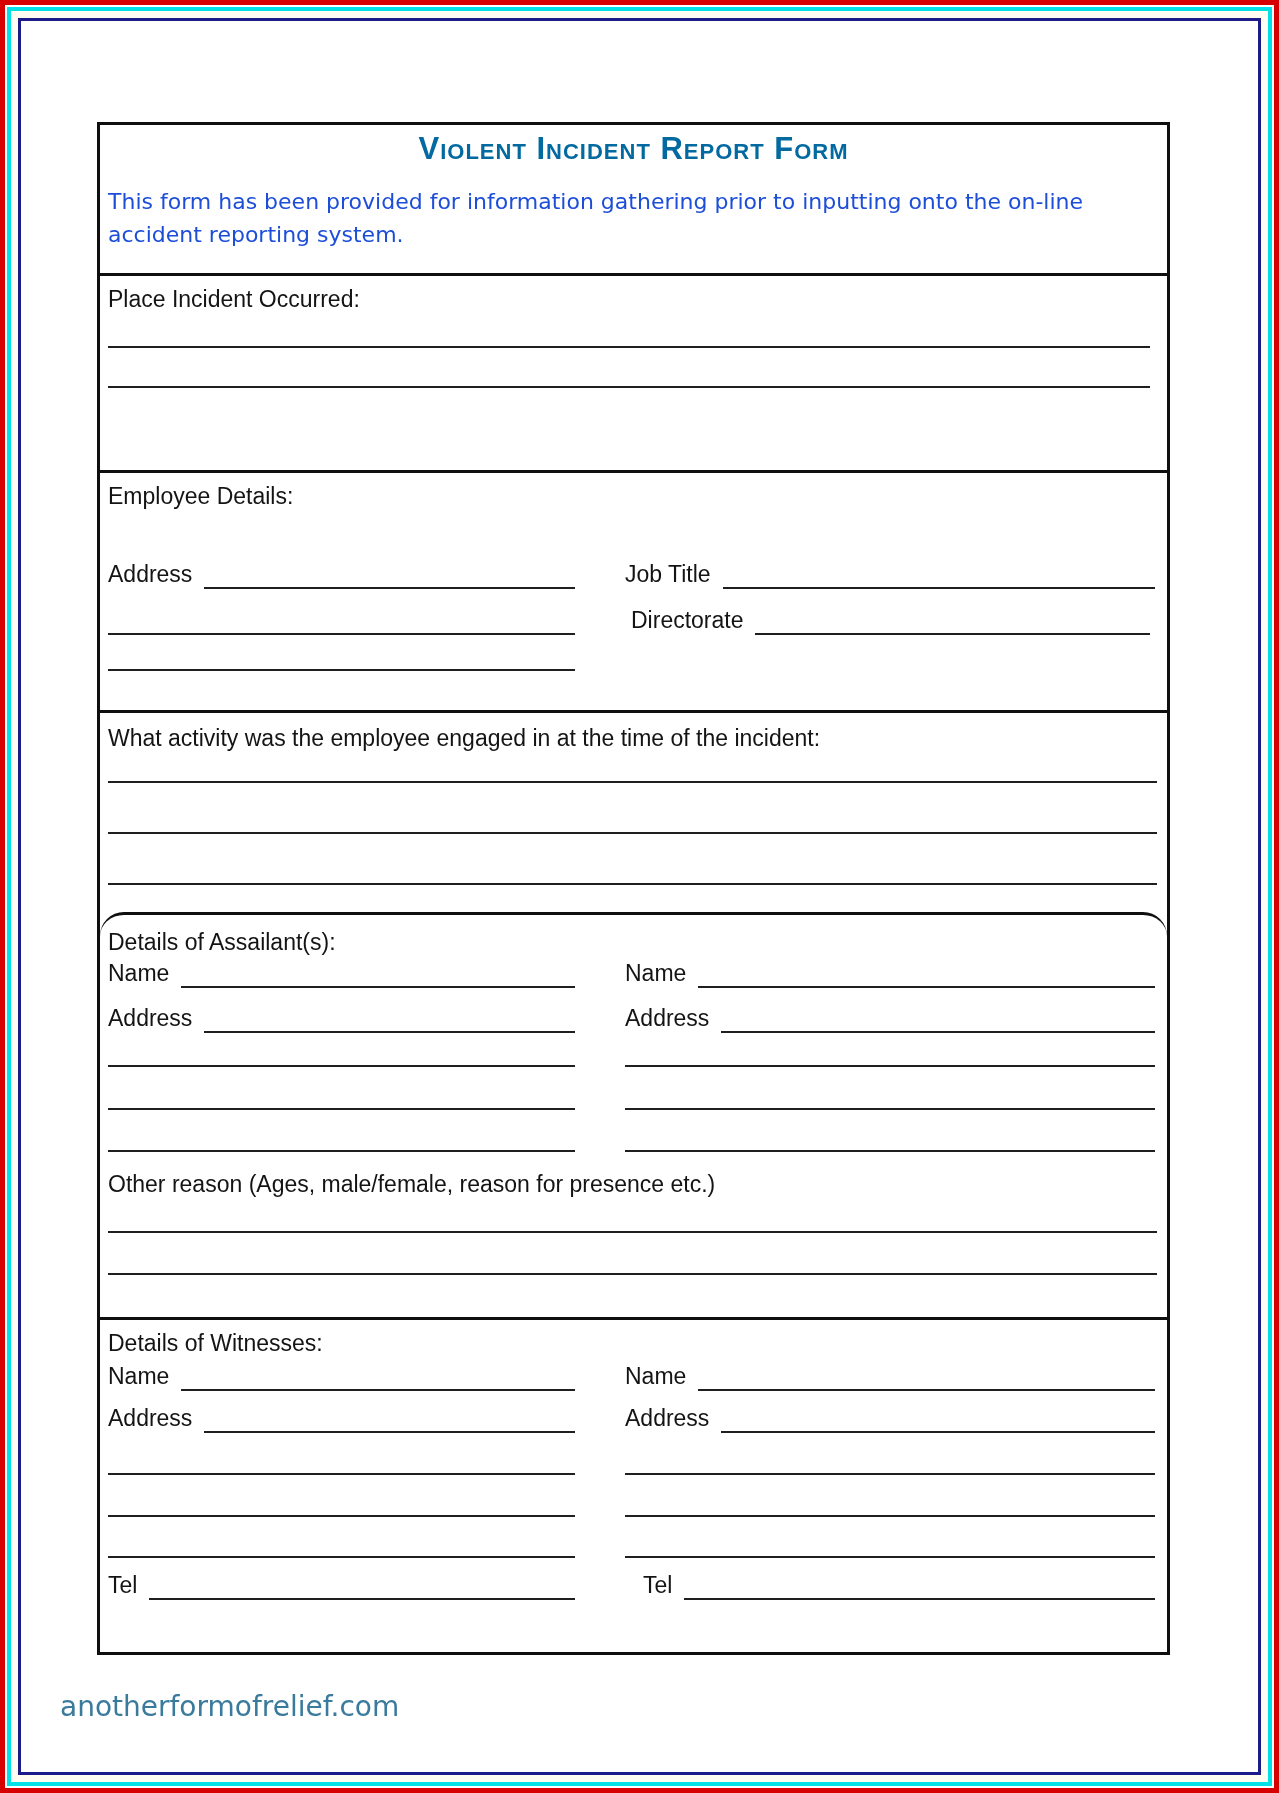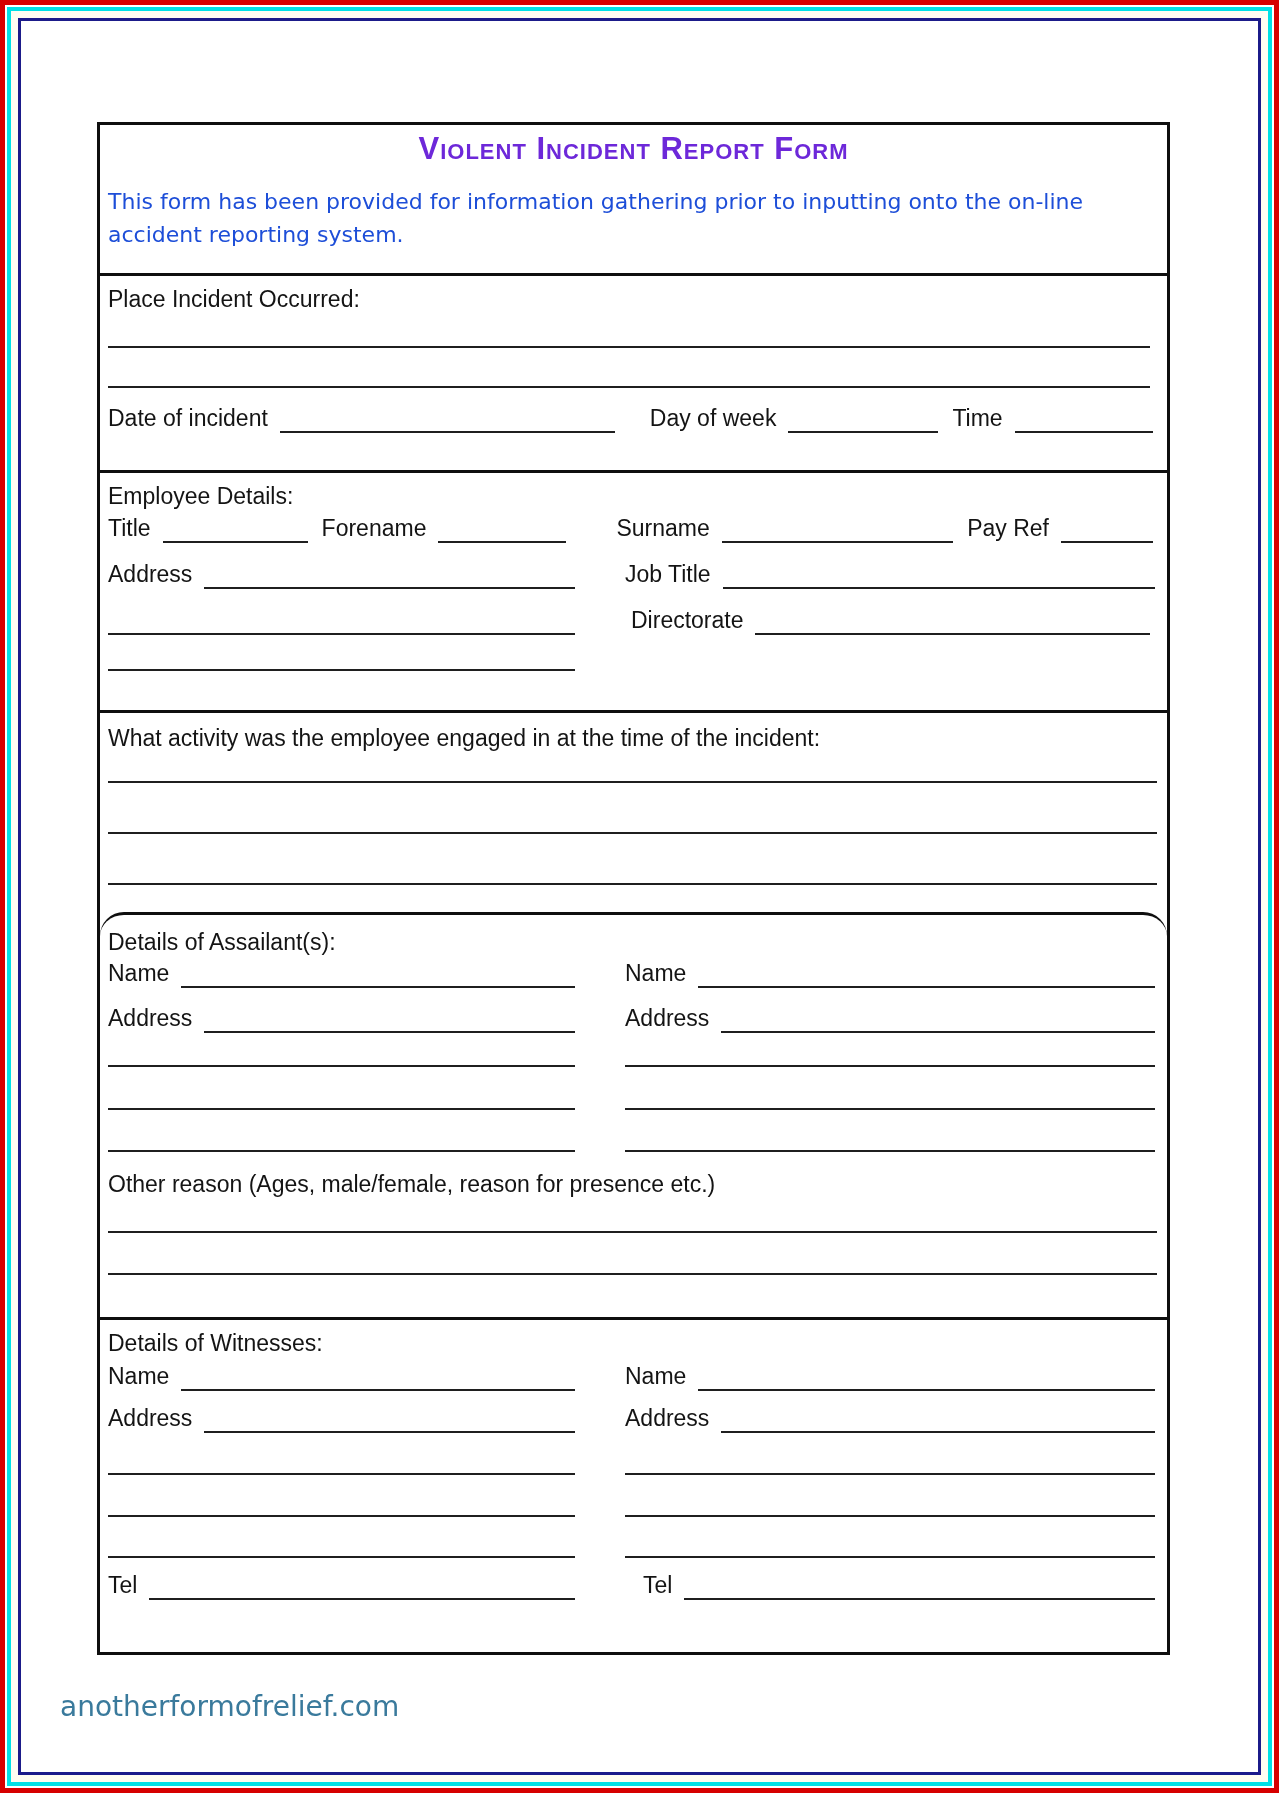--- a/index.html
+++ b/index.html
@@ -22,21 +22,21 @@
   .sec + .sec{border-top:3px solid #0f0f0f;}
   .sec-header{height:148px;}
   .sec-place{height:197px;}
   .sec-employee{height:240px;}
   .sec-activity{height:202px;}
   .sec-assailants{height:405px;border-radius:24px;}
   .sec-witnesses{height:406px;}
 
   .form-title{
     position:absolute;top:6px;left:0;right:0;text-align:center;
-    font-weight:bold;font-size:31px;letter-spacing:1px;color:#6d28d9;
+    font-weight:bold;font-size:31px;letter-spacing:1px;color:#0369a1;
     font-variant:small-caps;
   }
   .form-intro{
     position:absolute;top:60px;left:8px;right:6px;
     font-family:"DejaVu Sans",sans-serif;font-size:22px;line-height:33px;color:#1d4ed8;
   }
   .shead{
     position:absolute;left:8px;top:10px;font-size:23px;color:#141414;white-space:nowrap;
   }
   .frow{
@@ -76,42 +76,24 @@
 
         <div class="sec sec-header">
           <div class="form-title">Violent Incident Report Form</div>
           <div class="form-intro">This form has been provided for information gathering prior to inputting onto the on-line accident reporting system.</div>
         </div>
 
         <div class="sec sec-place">
           <div class="shead">Place Incident Occurred:</div>
           <div class="hr full" style="top:70px"></div>
           <div class="hr full" style="top:110px"></div>
-          <div class="frow fullrow" style="top:125px">
-            <span class="lbl">Date of incident</span>
-            <span class="ln" style="width:335px"></span>
-            <span class="lbl mid" style="margin-left:35px">Day of week</span>
-            <span class="ln" style="width:150px"></span>
-            <span class="lbl mid">Time</span>
-            <span class="ln grow"></span>
-          </div>
         </div>
 
         <div class="sec sec-employee">
           <div class="shead">Employee Details:</div>
-          <div class="frow fullrow" style="top:38px">
-            <span class="lbl">Title</span>
-            <span class="ln" style="width:145px"></span>
-            <span class="lbl mid">Forename</span>
-            <span class="ln" style="width:128px"></span>
-            <span class="lbl mid" style="margin-left:50px">Surname</span>
-            <span class="ln grow"></span>
-            <span class="lbl mid">Pay Ref</span>
-            <span class="ln" style="width:92px"></span>
-          </div>
           <div class="frow colrowL" style="top:84px">
             <span class="lbl">Address</span>
             <span class="ln grow"></span>
           </div>
           <div class="frow colrowR" style="top:84px">
             <span class="lbl">Job Title</span>
             <span class="ln grow"></span>
           </div>
           <div class="hr colL" style="top:160px"></div>
           <div class="frow colrowR" style="top:130px">

